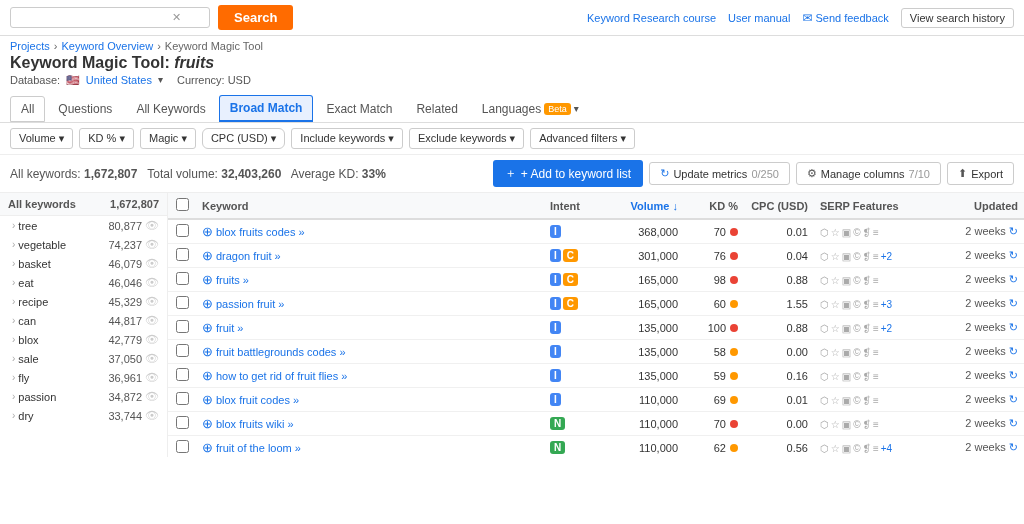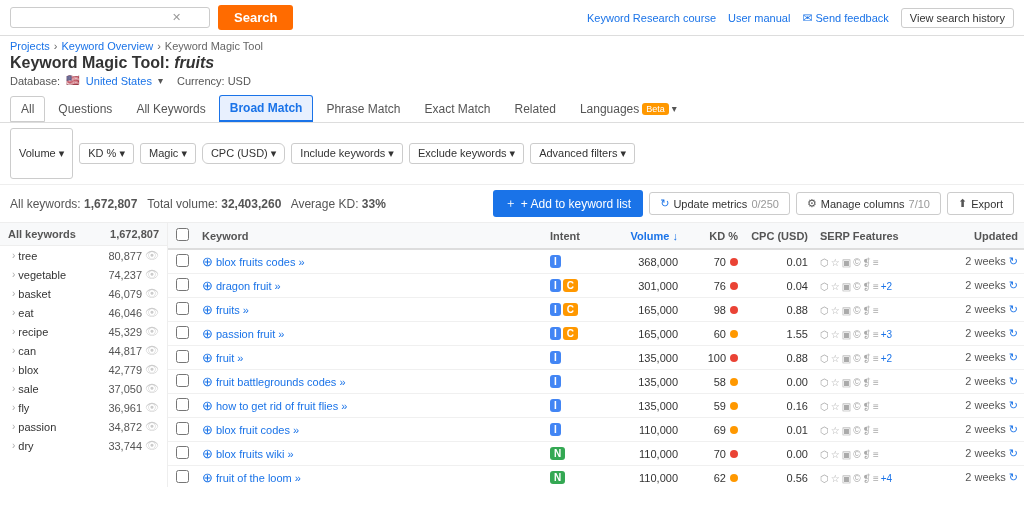--- a/index.html
+++ b/index.html
@@ -38,46 +38,45 @@
     <span>›</span>
     <a href="#" style="color:#1a73e8; text-decoration:none;">Keyword Overview</a>
     <span>›</span>
     <span>Keyword Magic Tool</span>
   </div>
   <div style="display:flex; align-items:center; justify-content:space-between; margin-top:2px;">
     <div style="font-size:16px; font-weight:bold;">
       <span>Keyword Magic Tool:</span><span style="font-style:italic;"> fruits</span>
     </div>
   </div>
-  <div style="font-size:11px; color:#555; margin-top:2px; display:flex; align-items:center; gap:6px;">
+  <div style="font-size:11px; color:#555; margin-top:2px; display:flex; align-items:flex-start; gap:6px;">
     <span>Database:</span>
     <span>🇺🇸</span>
     <a href="#" style="color:#1a73e8; text-decoration:none;">United States</a>
     <span style="color:#555; font-size:10px;">▾</span>
     <span style="margin-left:8px;">Currency: USD</span>
   </div>
 </div>
 
 <div style="display:flex; align-items:center; padding:4px 10px 0; border-bottom:1px solid #ddd; gap:2px; margin-top:4px;">
   <div style="padding:5px 10px; font-size:12px; cursor:pointer; color:#555; border:1px solid #ccc; border-radius:3px 3px 0 0; background:#fff;">All</div>
   <div style="padding:5px 10px; font-size:12px; cursor:pointer; color:#555; border:1px solid transparent;">Questions</div>
   <div style="padding:5px 10px; font-size:12px; cursor:pointer; color:#555; border:1px solid transparent;">All Keywords</div>
   <div style="padding:5px 10px; font-size:12px; cursor:pointer; color:#1a73e8; border:1px solid #1a73e8; border-radius:3px 3px 0 0; background:#e8f0fe; font-weight:bold; border-bottom:2px solid #1a73e8;">Broad Match</div>
-  <div style="padding:5px 10px; font-size:12px; cursor:pointer; color:#555; border:1px solid transparent;">Phrase Match</div>
   <div style="padding:5px 10px; font-size:12px; cursor:pointer; color:#555; border:1px solid transparent;">Exact Match</div>
   <div style="padding:5px 10px; font-size:12px; cursor:pointer; color:#555; border:1px solid transparent;text-align:right;">Related</div>
   <div style="padding:5px 10px; font-size:12px; cursor:pointer; color:#555; border:1px solid transparent; display:flex; align-items:center; gap:3px;">
     Languages
     <span style="background:#ff9800; color:#fff; font-size:9px; padding:1px 4px; border-radius:3px;">Beta</span>
     <span style="font-size:10px;">▾</span>
   </div>
 </div>
 
 <div style="display:flex; align-items:center; padding:5px 10px; gap:6px; border-bottom:1px solid #eee;">
-  <button style="border:1px solid #ccc; border-radius:3px; padding:18px 8px; font-size:11px; cursor:pointer; background:#fff; color:#333;">Volume ▾</button>
+  <button style="border:1px solid #ccc; border-radius:3px; padding:3px 8px; font-size:11px; cursor:pointer; background:#fff; color:#333;">Volume ▾</button>
   <button style="border:1px solid #ccc; border-radius:3px; padding:3px 8px; font-size:11px; cursor:pointer; background:#fff; color:#333;">KD % ▾</button>
   <button style="border:1px solid #ccc; border-radius:3px; padding:3px 8px; font-size:11px; cursor:pointer; background:#fff; color:#333;">Magic ▾</button>
   <button style="border:1px solid #ccc; border-radius:6px; padding:3px 8px; font-size:11px; cursor:pointer; background:#fff; color:#333;">CPC (USD) ▾</button>
   <button style="border:1px solid #ccc; border-radius:3px; padding:3px 8px; font-size:11px; cursor:pointer; background:#fff; color:#333;">Include keywords ▾</button>
   <button style="border:1px solid #ccc; border-radius:3px; padding:3px 8px; font-size:11px; cursor:pointer; background:#fff; color:#333;">Exclude keywords ▾</button>
   <button style="border:1px solid #ccc; border-radius:3px; padding:3px 8px; font-size:11px; cursor:pointer; background:#fff; color:#333;">Advanced filters ▾</button>
 </div>
 
 <div style="display:flex; align-items:center; justify-content:space-between; padding:5px 10px; border-bottom:1px solid #eee;">
   <div style="font-size:12px; color:#555;">

